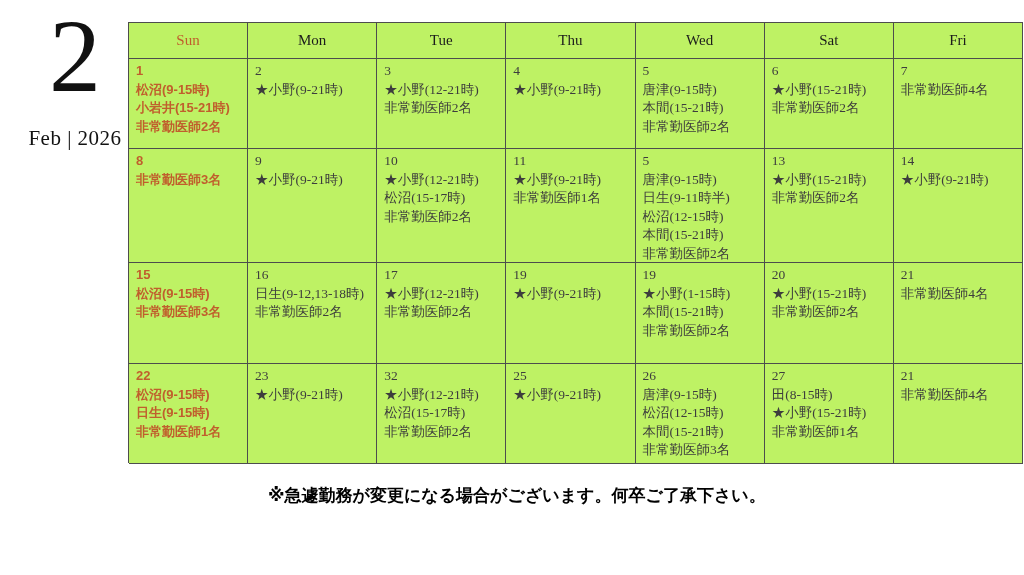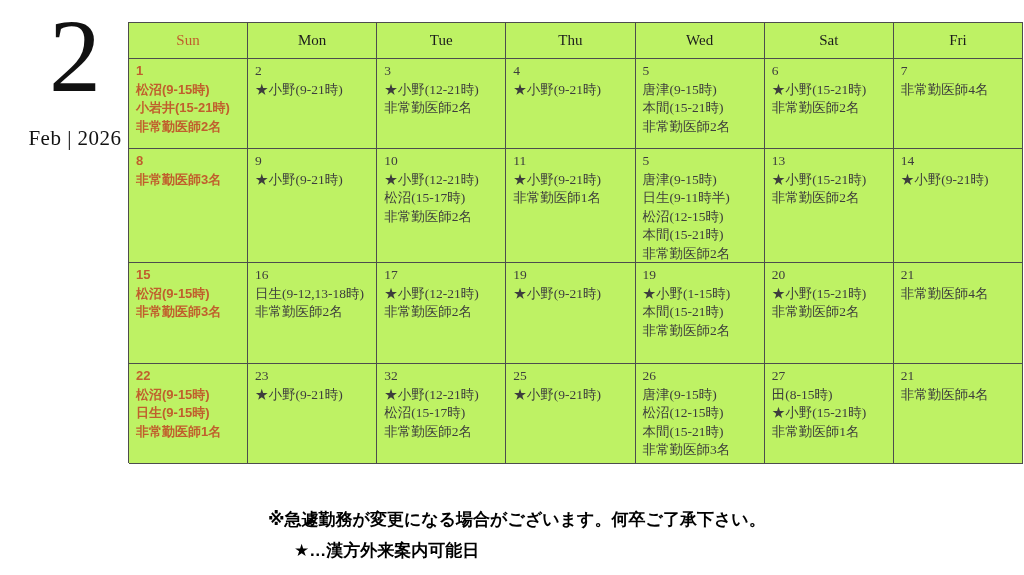--- a/index.html
+++ b/index.html
@@ -64,21 +64,21 @@
   .dcell .line { display: block; white-space: nowrap; }
   .dcell.sun {
     color: #c05f2d;
     font-weight: bold;
     font-family: "Liberation Sans", "DejaVu Sans", sans-serif;
     font-size: 13px;
   }
   
   .notes {
     position: absolute;
-    left: 268px; top: 510px;
+    left: 268px; top: 486px;
     font-family: "Liberation Sans", "DejaVu Sans", sans-serif;
     font-weight: bold;
     color: #000000;
   }
   .note-1 { font-size: 17px; line-height: 1.2; }
   .note-2 { font-size: 17px; line-height: 1.2; margin-top: 11px; margin-left: 26px; }
 </style>
 </head>
 <body>
 
@@ -233,14 +233,13 @@
       <span class="line">非常勤医師1名</span>
     </div>
     <div class="dcell">
       <span class="daynum">21</span>
       <span class="line">非常勤医師4名</span>
     </div>
   </div>
 
 <div class="notes">
   <div class="note-1">※急遽勤務が変更になる場合がございます。何卒ご了承下さい。</div>
-  <div class="note-2">★…漢方外来案内可能日</div>
 </div>
 
 </body></html>

